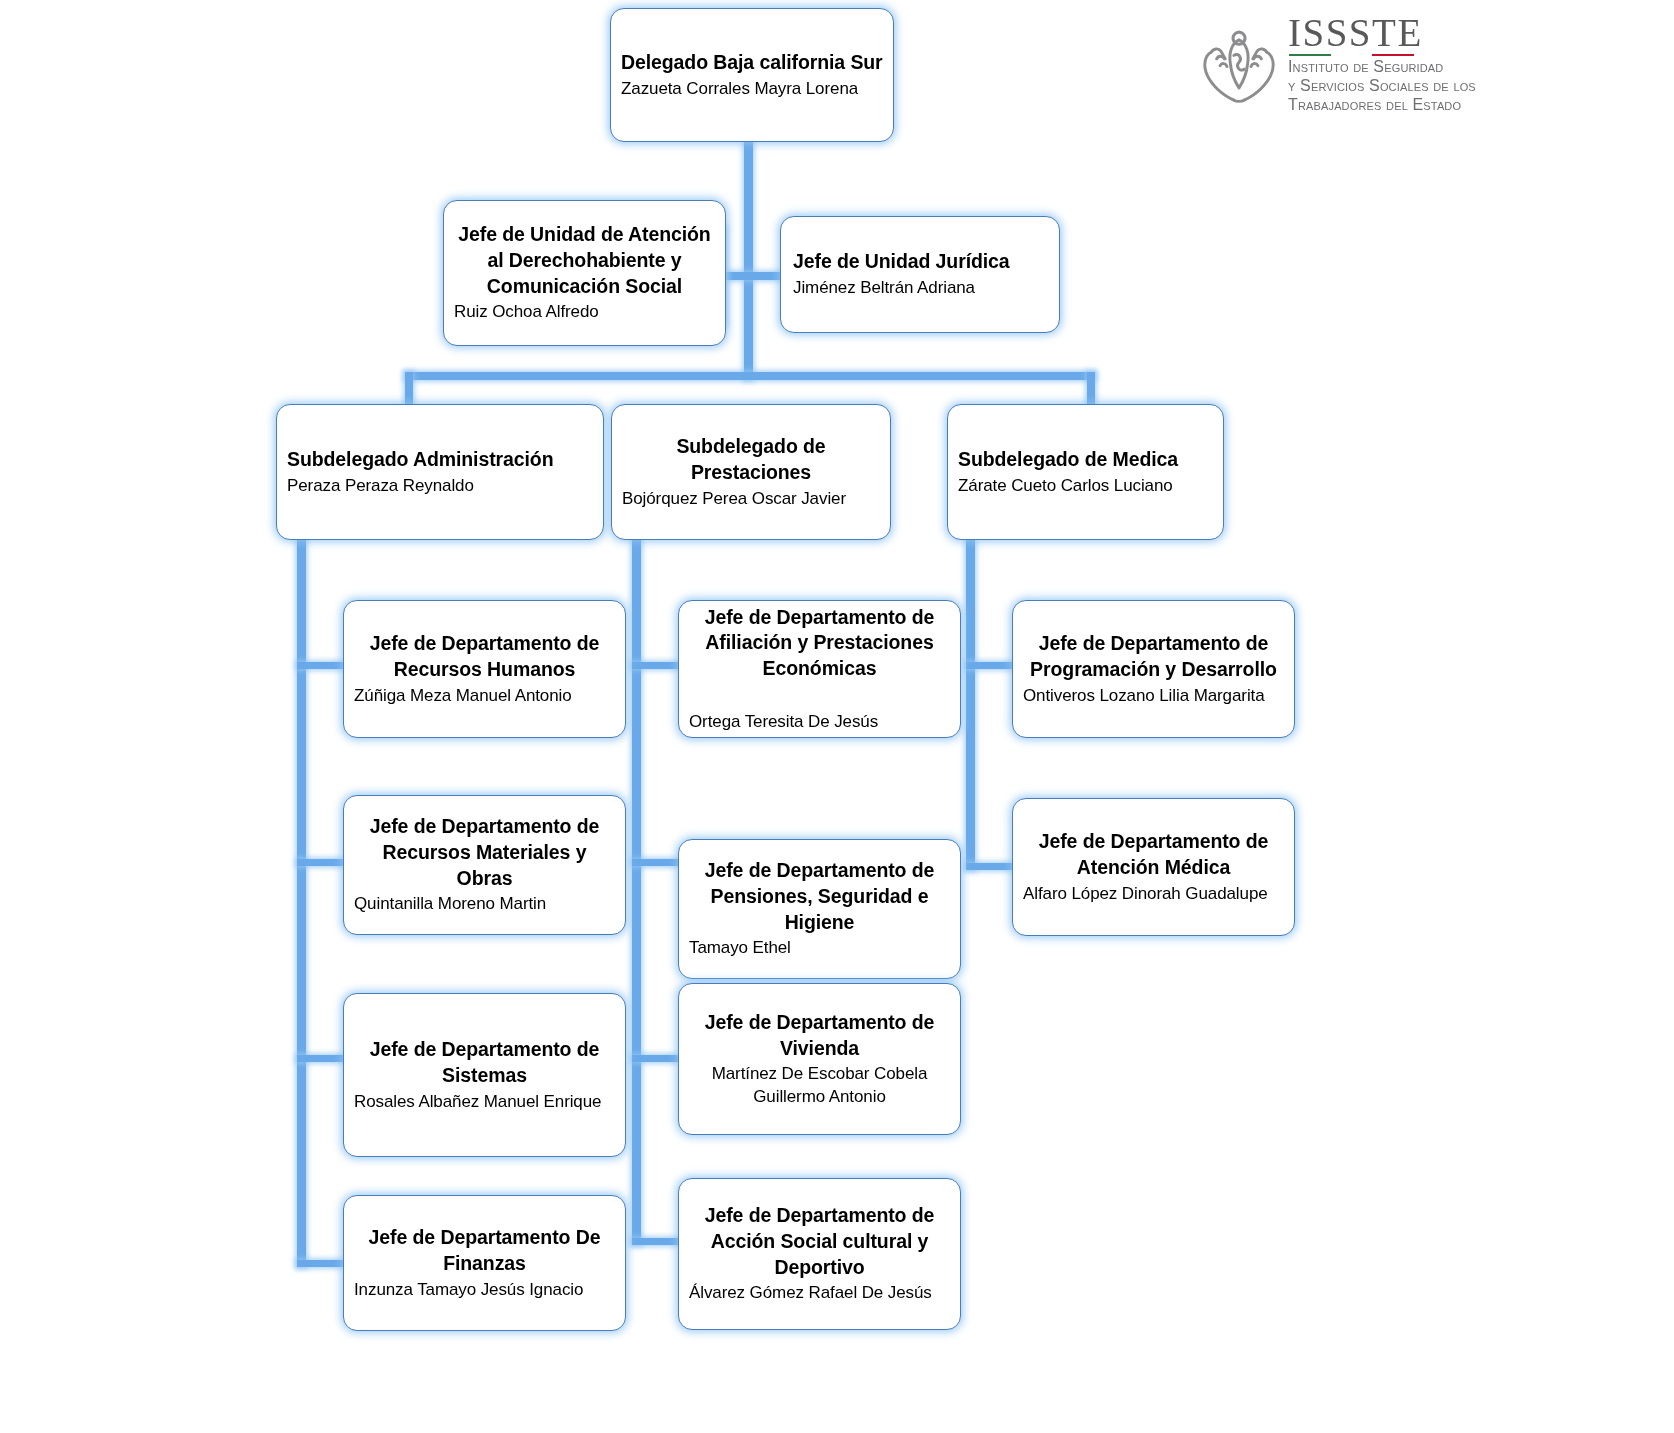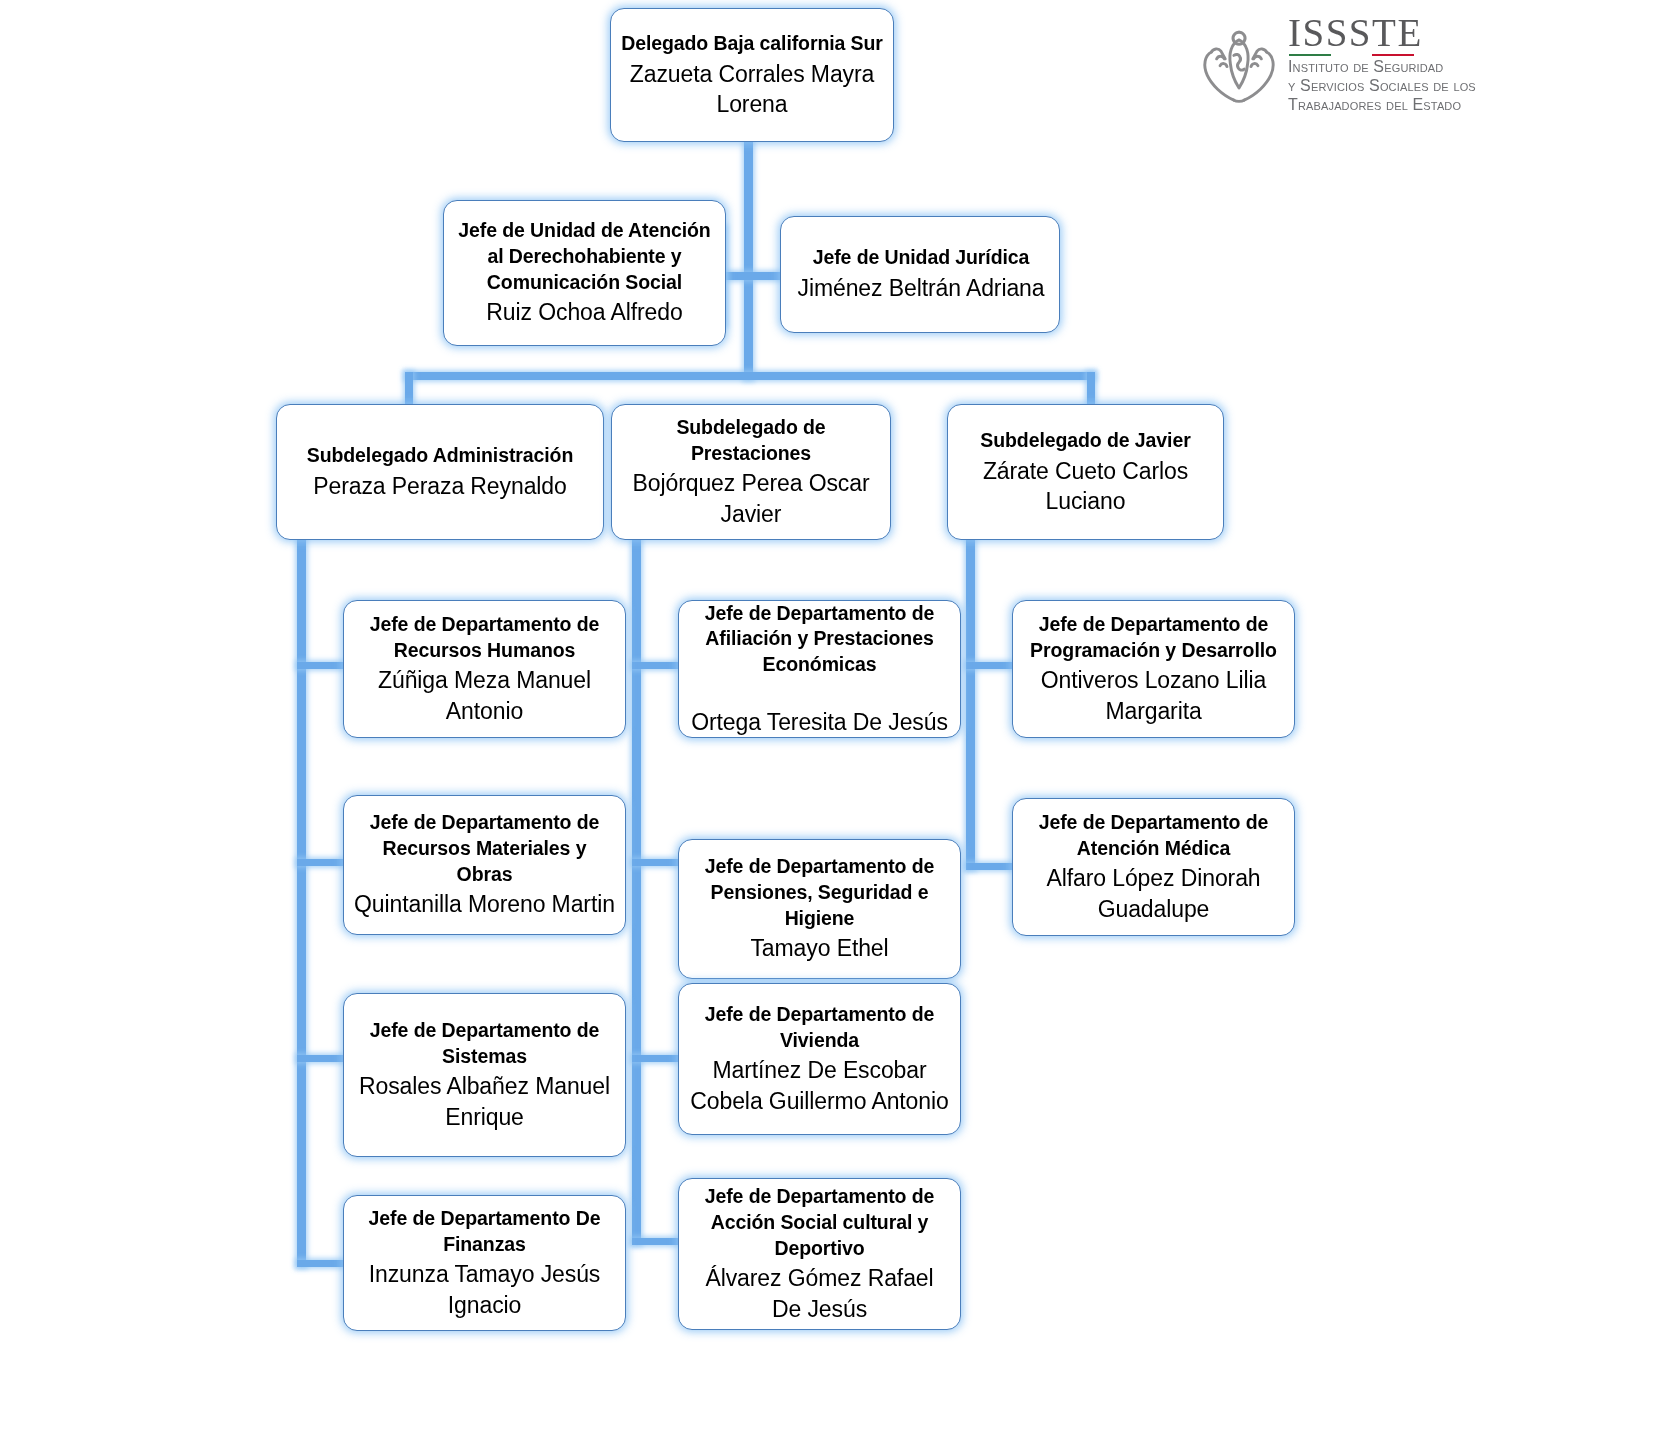--- a/index.html
+++ b/index.html
@@ -30,35 +30,35 @@
   
   .node {
     position: absolute;
     box-sizing: border-box;
     background: #ffffff;
     border: 1.6px solid #4a7ebb;
     border-radius: 14px;
     box-shadow: 0 0 9px 2px rgba(140,195,245,0.85);
     display: flex;
     flex-direction: column;
-    align-items: center;
+    align-items: flex-start;
     justify-content: center;
     text-align: center;
     padding: 6px 10px;
     z-index: 3;
   }
   .node .title {
     font-weight: bold;
     font-size: 19.5px;
     line-height: 1.32;
     letter-spacing: -0.1px;
   }
   .node .person {
     font-weight: normal;
-    font-size: 23px;
+    font-size: 17px;
     line-height: 1.32;
     letter-spacing: -0.1px;
     margin-top: 2px;
   }
 
   
   #logo {
     position: absolute;
     left: 1196px;
     top: 14px;
@@ -193,21 +193,21 @@
     <div class="title">Subdelegado Administración</div>
     <div class="person">Peraza Peraza Reynaldo</div>
   </div>
 
   <div class="node" style="left:611px; top:404px; width:280px; height:136px;">
     <div class="title">Subdelegado de Prestaciones</div>
     <div class="person">Bojórquez Perea Oscar Javier</div>
   </div>
 
   <div class="node" style="left:947px; top:404px; width:277px; height:136px;">
-    <div class="title">Subdelegado de Javier</div>
+    <div class="title">Subdelegado de Medica</div>
     <div class="person">Zárate Cueto Carlos Luciano</div>
   </div>
 
   <div class="node" style="left:343px; top:600px; width:283px; height:138px;">
     <div class="title">Jefe de Departamento de Recursos Humanos</div>
     <div class="person">Zúñiga Meza Manuel Antonio</div>
   </div>
 
   <div class="node" style="left:343px; top:795px; width:283px; height:140px;">
     <div class="title">Jefe de Departamento de Recursos Materiales y Obras</div>

